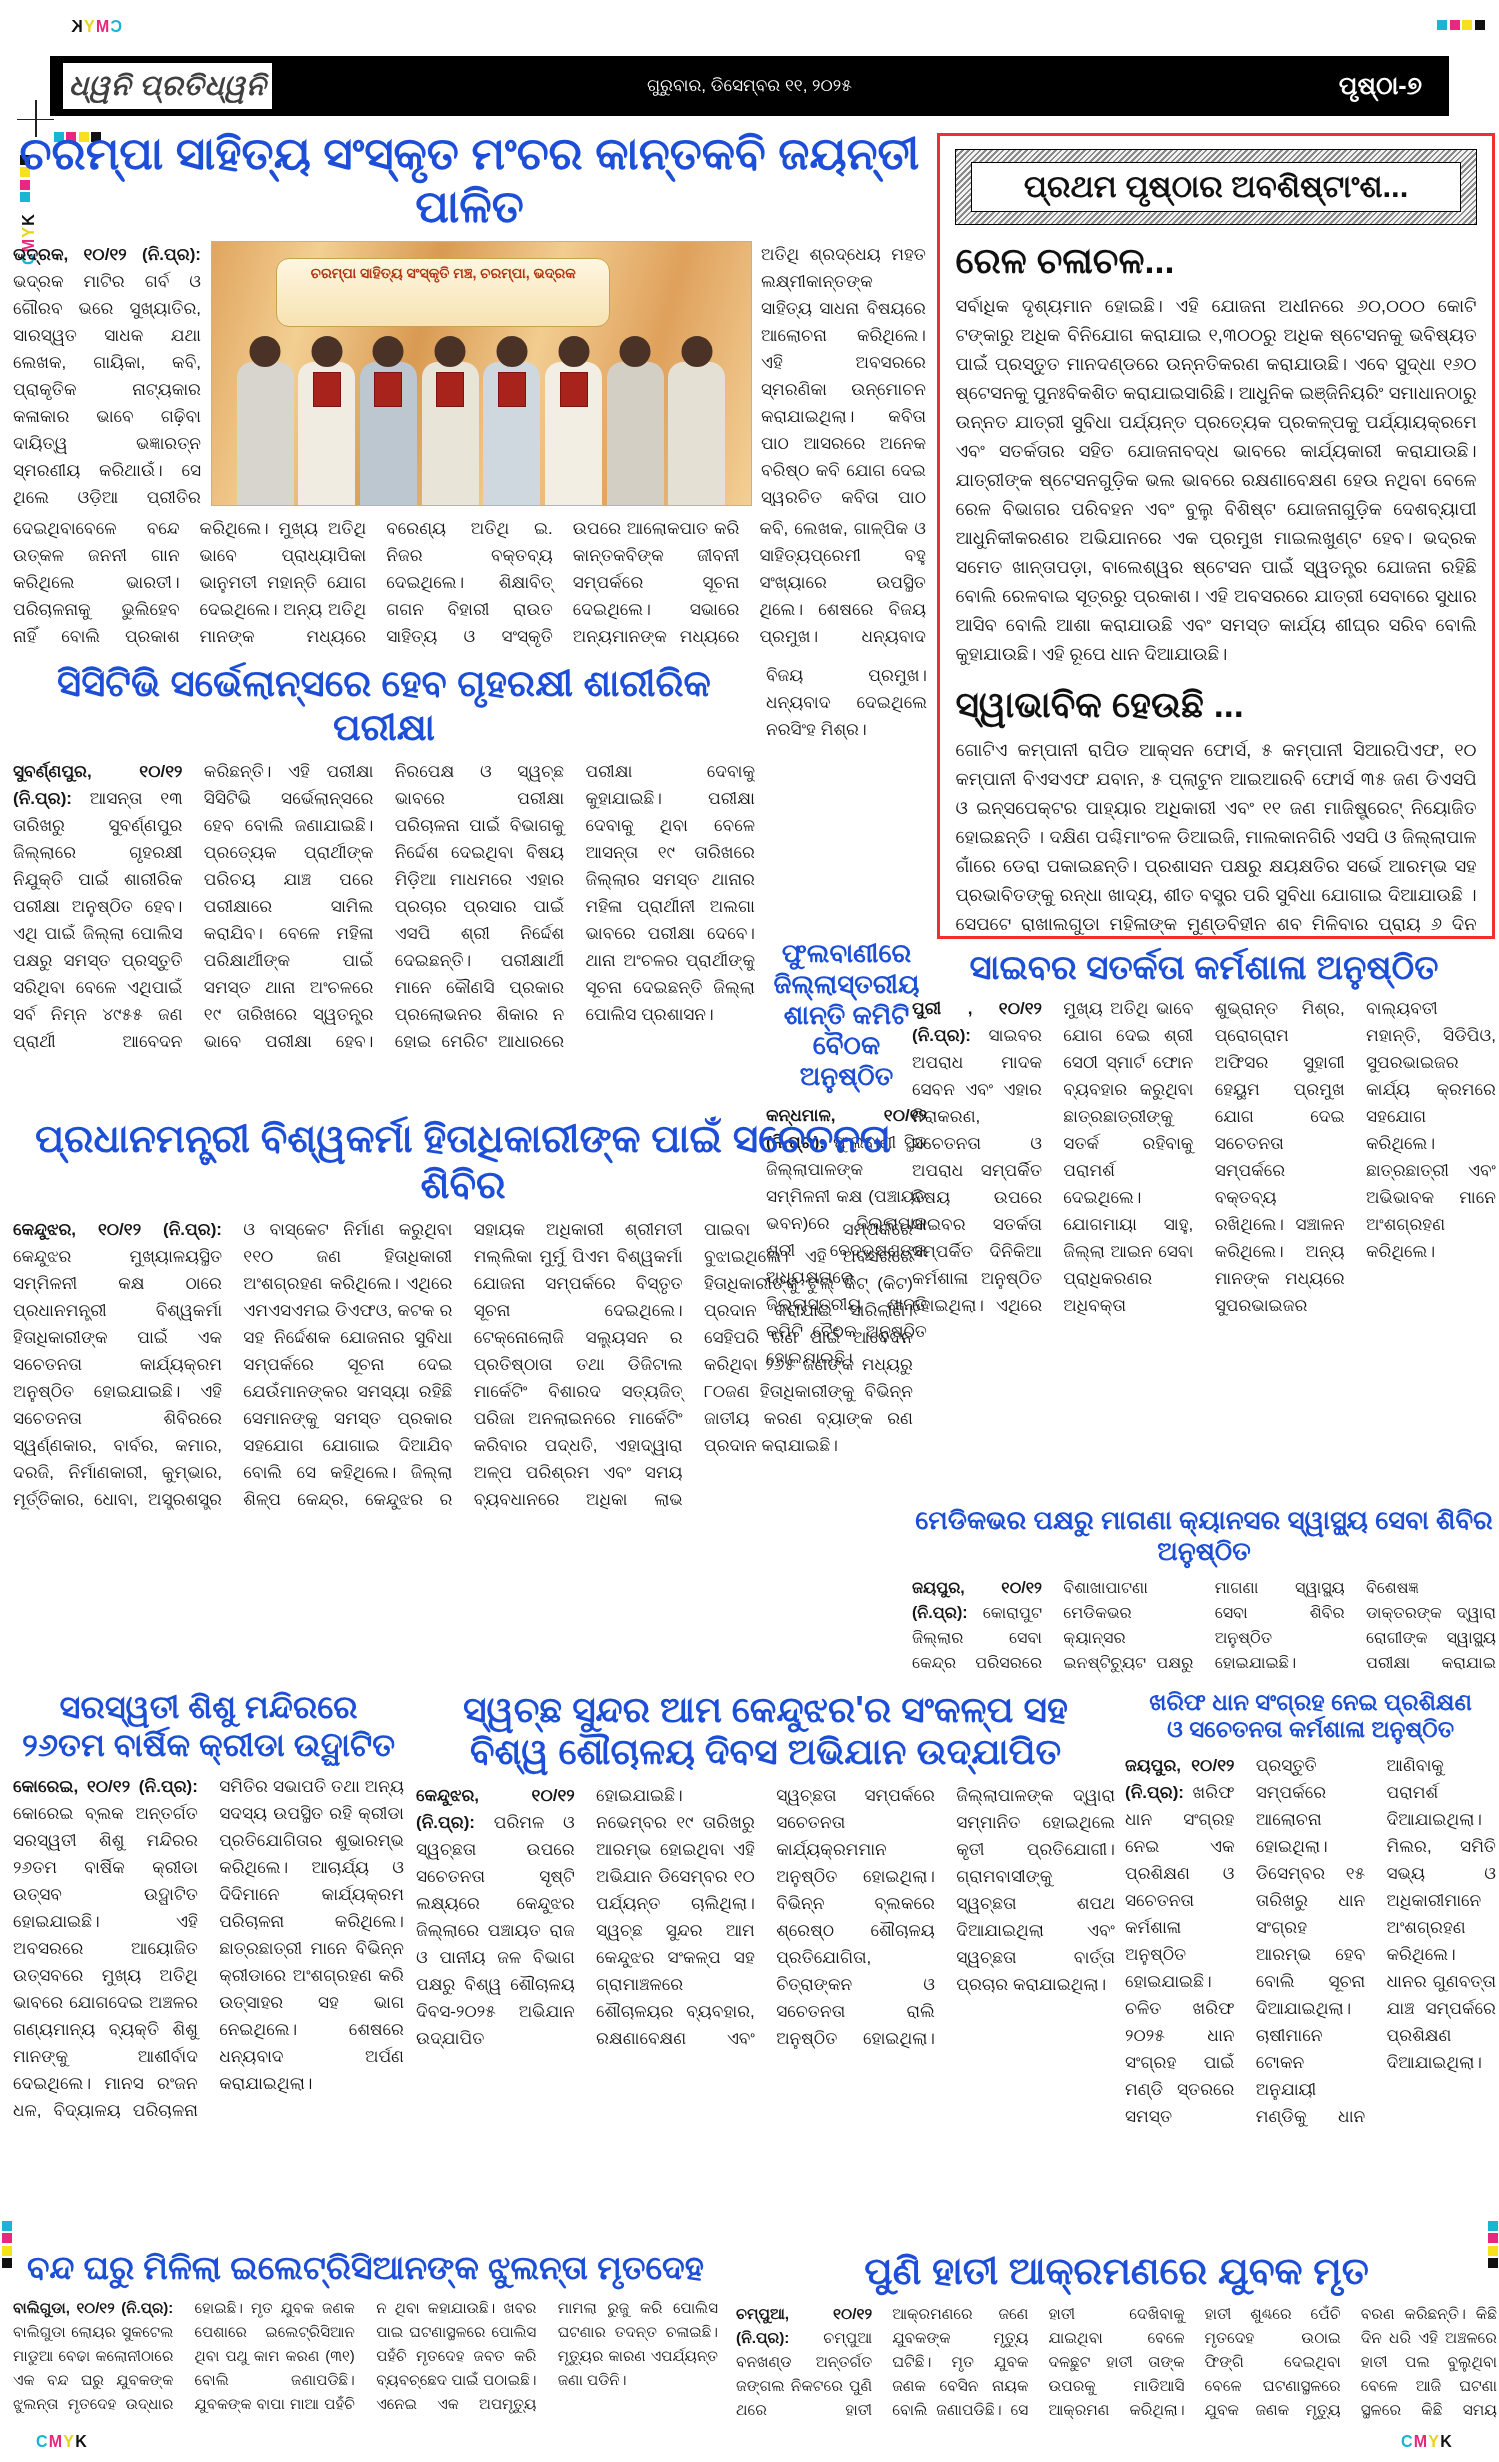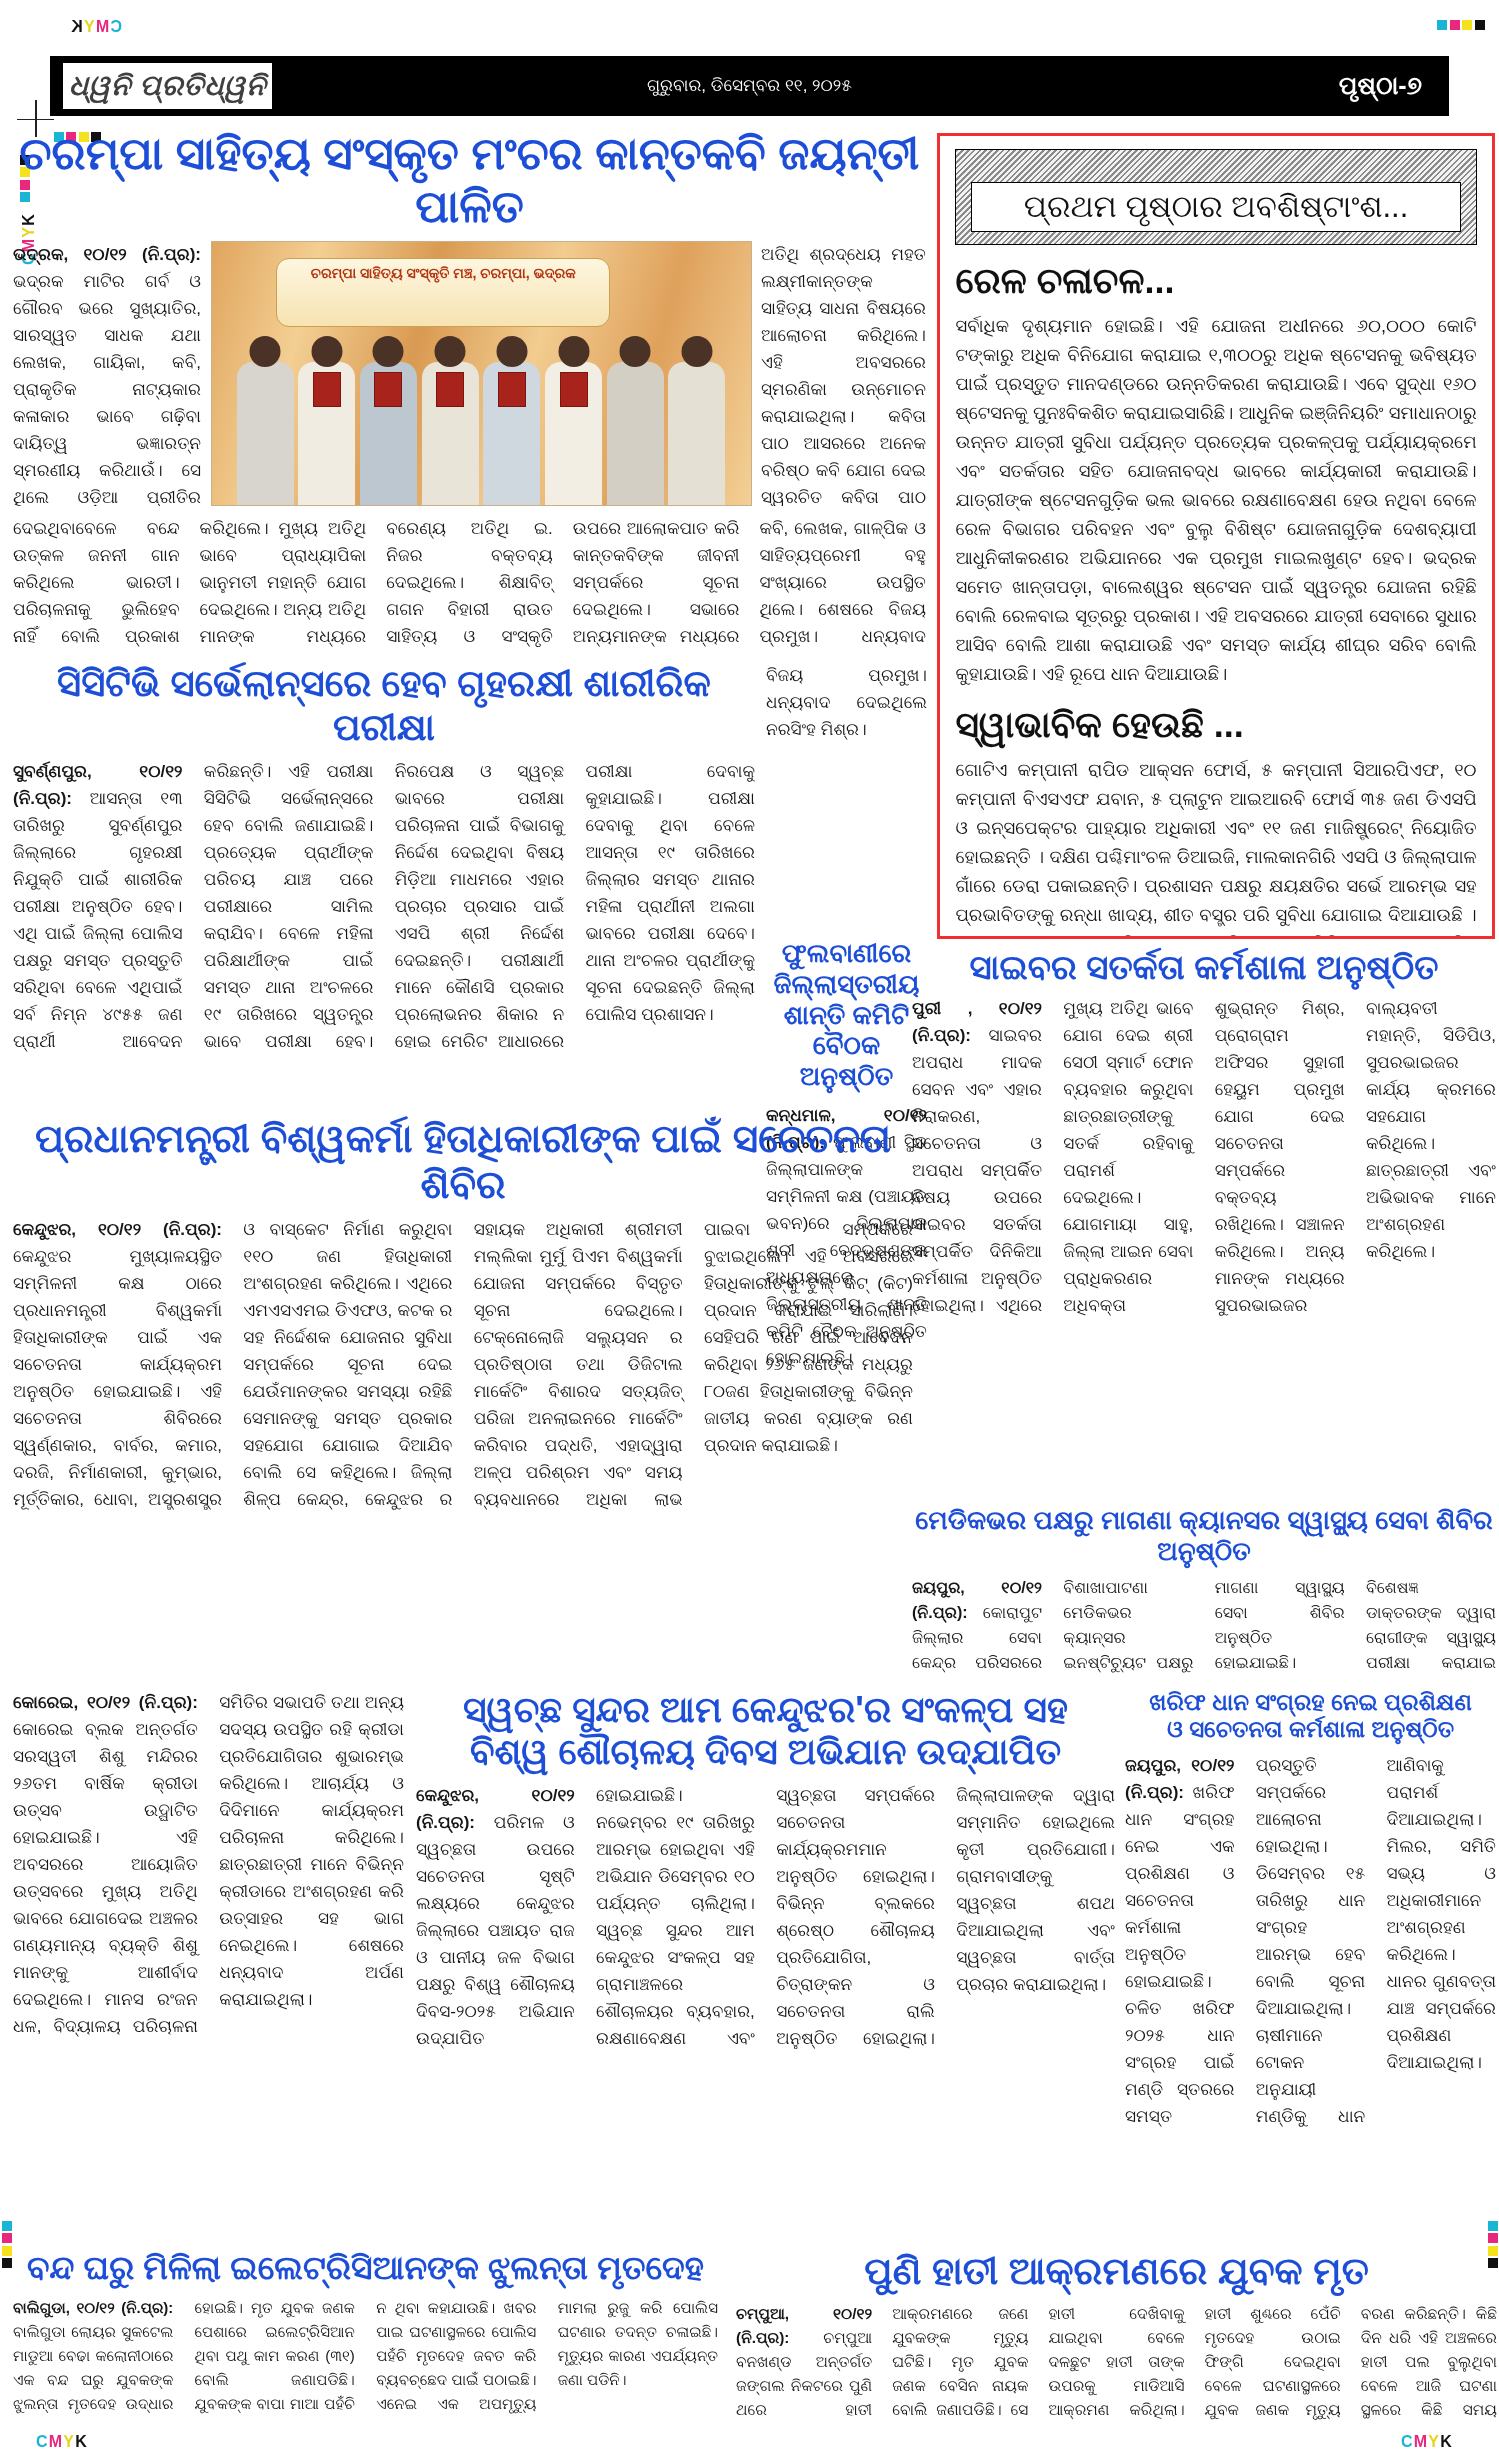--- a/index.html
+++ b/index.html
@@ -92,21 +92,21 @@
     border:3px solid #f03030;background:#fff;box-sizing:border-box;
     padding:13px 15.4px;overflow:hidden;
   }
   .remain-outer{
     border:1.2px solid #000;
     background:repeating-linear-gradient(135deg,#8a8a8a 0 1.8px,#f2f2f2 1.8px 4.1px);
     padding:12px 14.2px;margin-bottom:15.4px;
   }
   .remain-inner{
     background:#fff;border:1.2px solid #000;text-align:center;
-    font-size:31px;font-weight:normal;padding:6px 4.7px;margin-top:20px;
+    font-size:31px;font-weight:bold;padding:6px 4.7px;
   }
   .redbox h3{font-size:36px;font-weight:bold;margin:15.4px 0 9.5px 0;}
   .redbox .body-text{font-size:18px;line-height:29px;}
 
   
   .a2{left:13px;top:662px;width:742px;height:445px;}
   .a2 .headline{font-size:37px;}
   .a2 .body-text{height:355px;}
 
   
@@ -287,20 +287,24 @@
 
   <div class="article a6">
     <h2 class="headline">ମେଡିକଭର ପକ୍ଷରୁ ମାଗଣା କ୍ୟାନସର ସ୍ୱାସ୍ଥ୍ୟ ସେବା ଶିବିର ଅନୁଷ୍ଠିତ</h2>
     <div class="body-text cols-4">
       <b>ଜୟପୁର, ୧୦/୧୨ (ନି.ପ୍ର):</b>
       <span>କୋରାପୁଟ ଜିଲ୍ଲାର ସେବା କେନ୍ଦ୍ର ପରିସରରେ ବିଶାଖାପାଟଣା ମେଡିକଭର କ୍ୟାନ୍ସର ଇନଷ୍ଟିଚ୍ୟୁଟ ପକ୍ଷରୁ ମାଗଣା ସ୍ୱାସ୍ଥ୍ୟ ସେବା ଶିବିର ଅନୁଷ୍ଠିତ ହୋଇଯାଇଛି। ବିଶେଷଜ୍ଞ ଡାକ୍ତରଙ୍କ ଦ୍ୱାରା ରୋଗୀଙ୍କ ସ୍ୱାସ୍ଥ୍ୟ ପରୀକ୍ଷା କରାଯାଇ ମାଗଣା ପରାମର୍ଶ ଦିଆଯାଇଥିଲା। ବହୁ ସଂଖ୍ୟାରେ ରୋଗୀ ଏହି ଶିବିରରେ ଉପକୃତ ହୋଇଥିଲେ ବୋଲି ଆୟୋଜକ ମାନେ ସୂଚନା ଦେଇଛନ୍ତି।</span>
     </div>
   </div>
 
   <div class="article a7">
+    <h2 class="headline">
+      <span>ସରସ୍ୱତୀ ଶିଶୁ ମନ୍ଦିରରେ</span><br>
+      <span>୨୬ତମ ବାର୍ଷିକ କ୍ରୀଡା ଉଦ୍ଘାଟିତ</span>
+    </h2>
     <div class="body-text cols-2">
       <b>କୋରେଇ, ୧୦/୧୨ (ନି.ପ୍ର):</b>
       <span>କୋରେଇ ବ୍ଲକ ଅନ୍ତର୍ଗତ ସରସ୍ୱତୀ ଶିଶୁ ମନ୍ଦିରର ୨୬ତମ ବାର୍ଷିକ କ୍ରୀଡା ଉତ୍ସବ ଉଦ୍ଘାଟିତ ହୋଇଯାଇଛି। ଏହି ଅବସରରେ ଆୟୋଜିତ ଉତ୍ସବରେ ମୁଖ୍ୟ ଅତିଥି ଭାବରେ ଯୋଗଦେଇ ଅଞ୍ଚଳର ଗଣ୍ୟମାନ୍ୟ ବ୍ୟକ୍ତି ଶିଶୁ ମାନଙ୍କୁ ଆଶୀର୍ବାଦ ଦେଇଥିଲେ। ମାନସ ରଂଜନ ଧଳ, ବିଦ୍ୟାଳୟ ପରିଚାଳନା ସମିତିର ସଭାପତି ତଥା ଅନ୍ୟ ସଦସ୍ୟ ଉପସ୍ଥିତ ରହି କ୍ରୀଡା ପ୍ରତିଯୋଗିତାର ଶୁଭାରମ୍ଭ କରିଥିଲେ। ଆଚାର୍ଯ୍ୟ ଓ ଦିଦିମାନେ କାର୍ଯ୍ୟକ୍ରମ ପରିଚାଳନା କରିଥିଲେ। ଛାତ୍ରଛାତ୍ରୀ ମାନେ ବିଭିନ୍ନ କ୍ରୀଡାରେ ଅଂଶଗ୍ରହଣ କରି ଉତ୍ସାହର ସହ ଭାଗ ନେଇଥିଲେ। ଶେଷରେ ଧନ୍ୟବାଦ ଅର୍ପଣ କରାଯାଇଥିଲା।</span>
     </div>
   </div>
 
   <div class="article a8">
     <h2 class="headline">
       <span>ସ୍ୱଚ୍ଛ ସୁନ୍ଦର ଆମ କେନ୍ଦୁଝର'ର ସଂକଳ୍ପ ସହ</span><br>
       <span>ବିଶ୍ୱ ଶୌଚାଳୟ ଦିବସ ଅଭିଯାନ ଉଦ୍ଯାପିତ</span>

